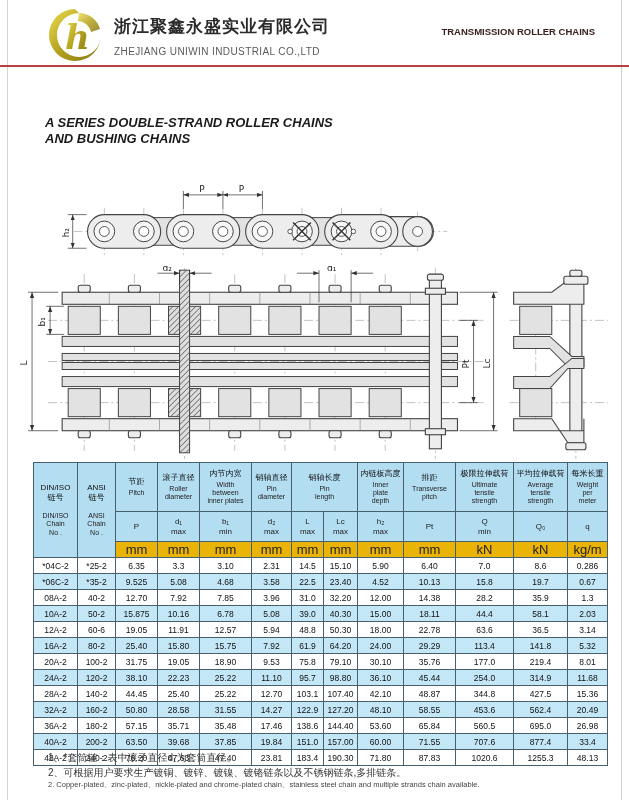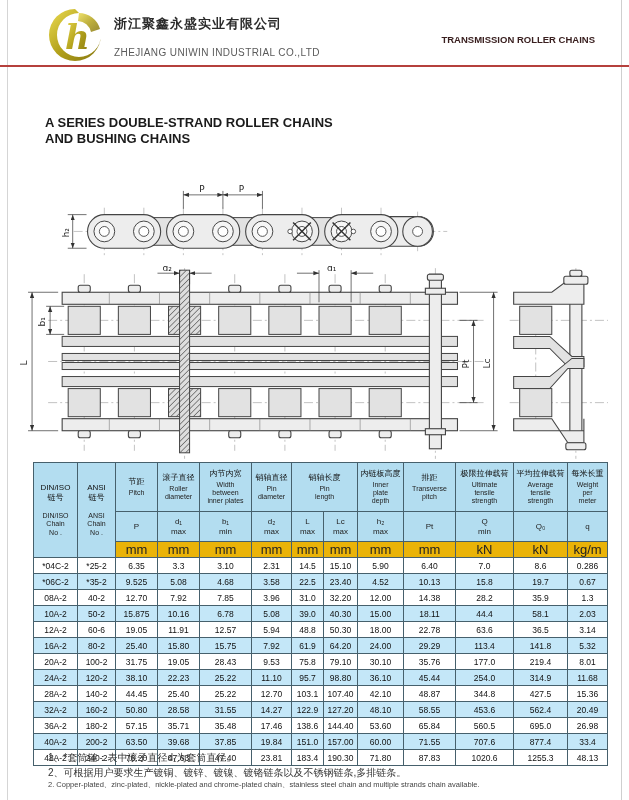--- a/index.html
+++ b/index.html
@@ -4,31 +4,31 @@
 <style>
   html,body{margin:0;padding:0;background:#fff;}
   .page{position:relative;width:629px;height:800px;background:#ffffff;overflow:hidden;
         font-family:"Liberation Sans","DejaVu Sans",sans-serif;color:#222;}
   .edge{position:absolute;top:0;bottom:0;width:1px;background:#d5d5d5;}
   .edge.left{left:7px;} .edge.right{left:621px;background:#cfcfcf;}
 
   
   .hdr-logo{position:absolute;left:44px;top:7px;width:62px;height:56px;}
   .hdr-co{position:absolute;left:114px;top:15px;}
-  .hdr-co-cn{font-size:13px;font-weight:bold;color:#2b2b2b;letter-spacing:1px;}
-  .hdr-co-en{font-size:10px;color:#5a5a5a;letter-spacing:.4px;margin-top:14px;}
+  .hdr-co-cn{font-size:17px;font-weight:bold;color:#2b2b2b;letter-spacing:1px;}
+  .hdr-co-en{font-size:10px;color:#5a5a5a;letter-spacing:.4px;margin-top:8px;}
   .hdr-tag{position:absolute;right:34px;top:24px;text-align:center;}
   .hdr-tag-cn{font-size:12.5px;font-weight:bold;color:#e0251b;letter-spacing:.5px;}
-  .hdr-tag-en{font-size:9.5px;font-weight:bold;color:#3a2020;margin-top:10px;}
+  .hdr-tag-en{font-size:9.5px;font-weight:bold;color:#3a2020;margin-top:2px;}
   .hdr-rule{position:absolute;left:0;right:0;top:65px;height:2px;background:#b5403c;}
 
   
   .title{position:absolute;left:45px;top:110px;}
   .title-cn{font-size:17px;font-weight:bold;color:#cf2721;letter-spacing:1px;}
-  .title-en{font-size:13px;font-weight:800;color:#1b1b1b;line-height:1.2;margin-top:5px;}
+  .title-en{font-size:13px;font-weight:800;color:#1b1b1b;line-height:1.2;margin-top:5px;font-style:italic;}
 
   
   .draw1{position:absolute;left:55px;top:184px;width:405px;height:84px;}
   .draw2{position:absolute;left:14px;top:266px;width:602px;height:196px;}
   svg .cl{stroke:#9a9a9a;stroke-width:.6;stroke-dasharray:9 3 2 3;fill:none;}
   svg .pl{fill:#ededed;stroke:#444;stroke-width:1.1;}
   svg .pl2{fill:#e2e2e2;stroke:#444;stroke-width:1;}
   svg .rl{fill:#f6f6f6;stroke:#444;stroke-width:1;}
   svg .hl{fill:#fff;stroke:#444;stroke-width:.9;}
   svg .dim{stroke:#333;stroke-width:.7;fill:none;}
@@ -506,21 +506,21 @@
             <td>29.29</td>
             <td>113.4</td>
             <td>141.8</td>
             <td>5.32</td>
           </tr>
           <tr>
             <td>20A-2</td>
             <td>100-2</td>
             <td>31.75</td>
             <td>19.05</td>
-            <td>28.43</td>
+            <td>18.90</td>
             <td>9.53</td>
             <td>75.8</td>
             <td>79.10</td>
             <td>30.10</td>
             <td>35.76</td>
             <td>177.0</td>
             <td>219.4</td>
             <td>8.01</td>
           </tr>
           <tr>

